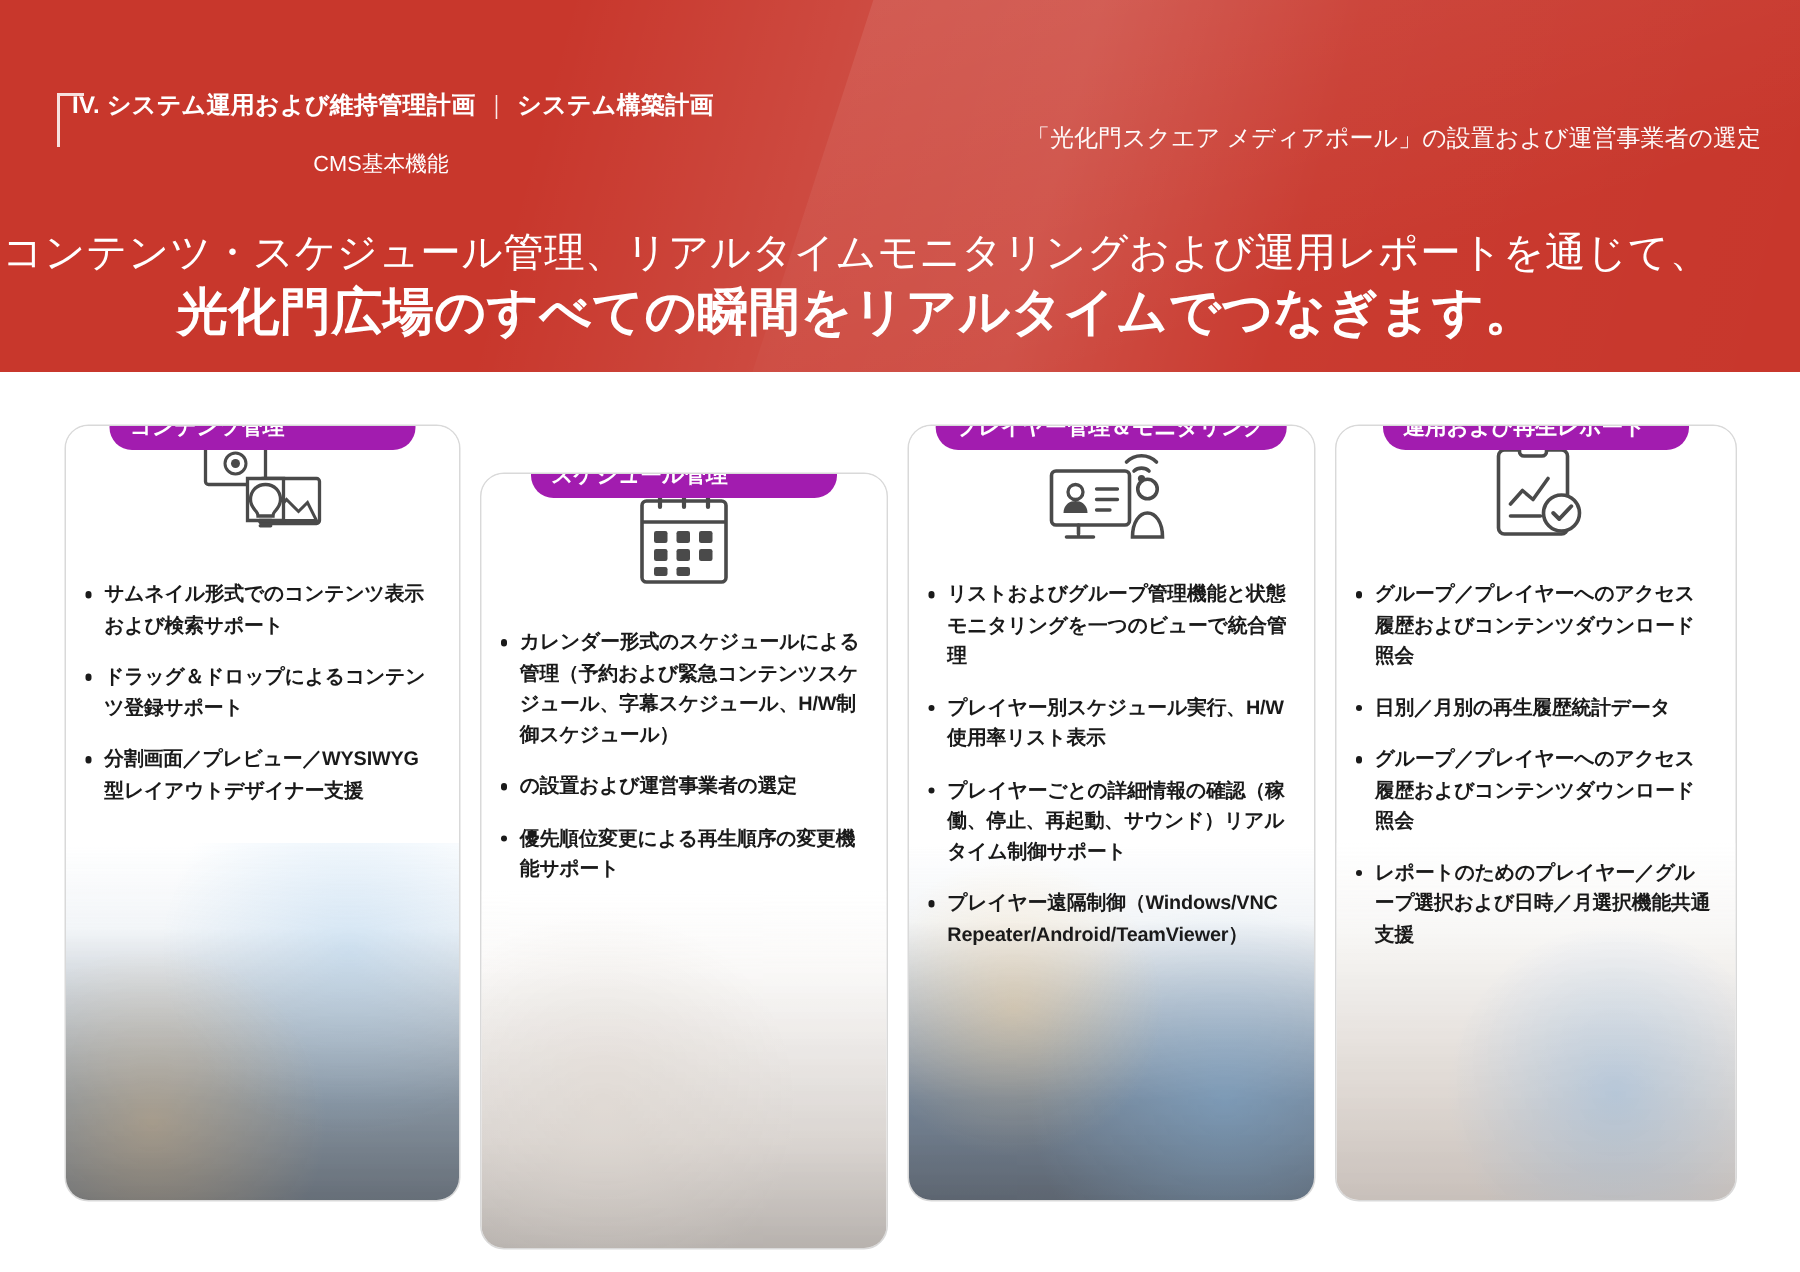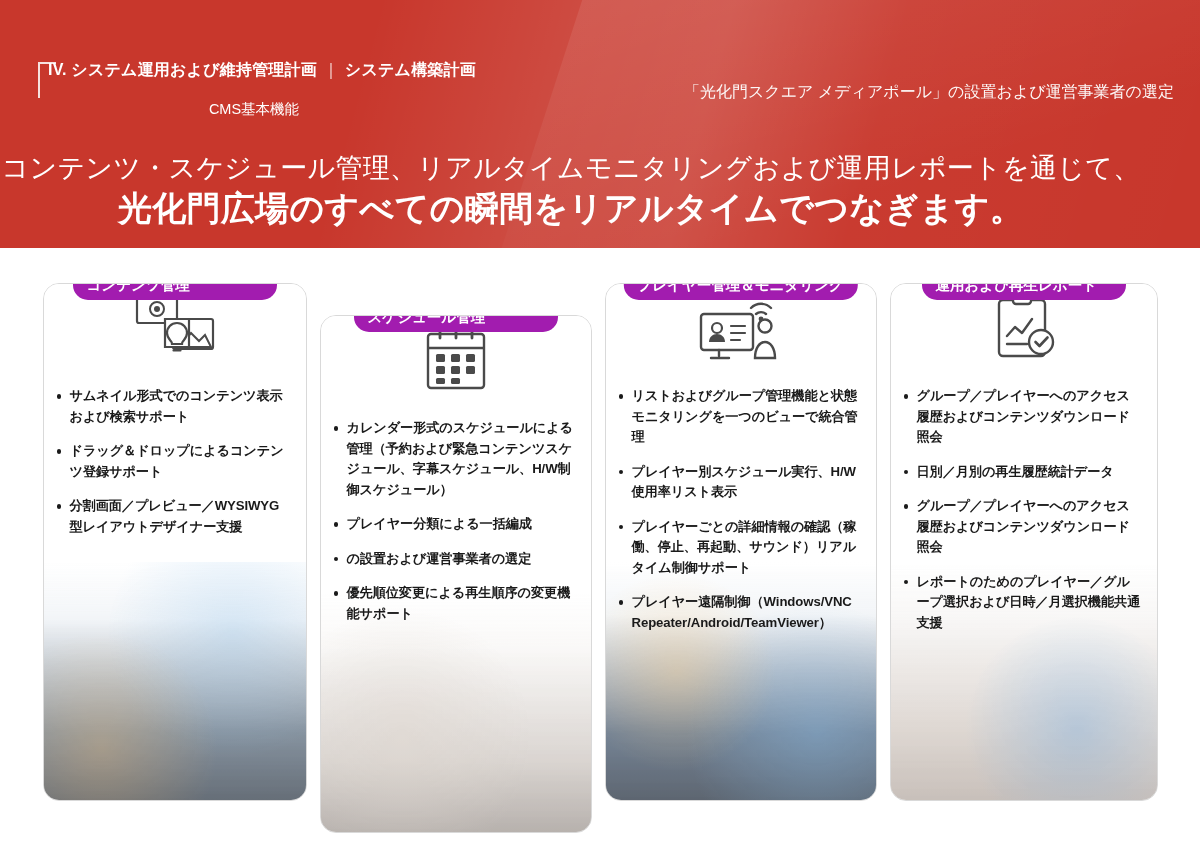--- a/index.html
+++ b/index.html
@@ -295,21 +295,20 @@
             <rect x="20" y="46" width="9" height="8" rx="1.5"></rect>
             <rect x="35" y="46" width="9" height="8" rx="1.5"></rect>
             <rect x="50" y="46" width="9" height="8" rx="1.5"></rect>
             <rect x="20" y="58" width="9" height="6" rx="1.5"></rect>
             <rect x="35" y="58" width="9" height="6" rx="1.5"></rect>
           </g>
         </svg>
       </div>
       <ul class="bullets">
         <li>カレンダー形式のスケジュールによる管理（予約および緊急コンテンツスケジュール、字幕スケジュール、H/W制御スケジュール）</li>
-        <li>プレイヤー分類による一括編成</li>
         <li>の設置および運営事業者の選定</li>
         <li>優先順位変更による再生順序の変更機能サポート</li>
       </ul>
     </div>
   </div>
 
   <div class="card w3">
     <div class="card-photo photo-3"></div>
     <div class="photo-fade"></div>
     <div class="card-title">プレイヤー管理＆モニタリング</div>

